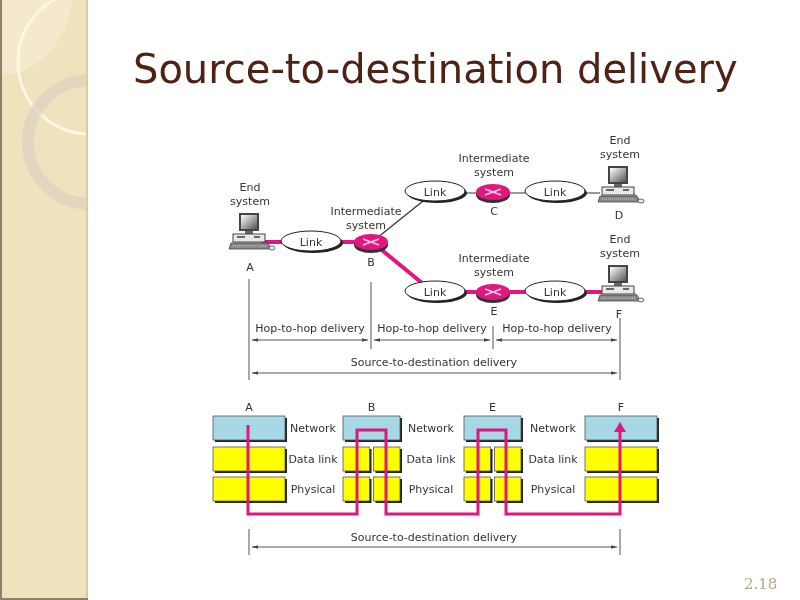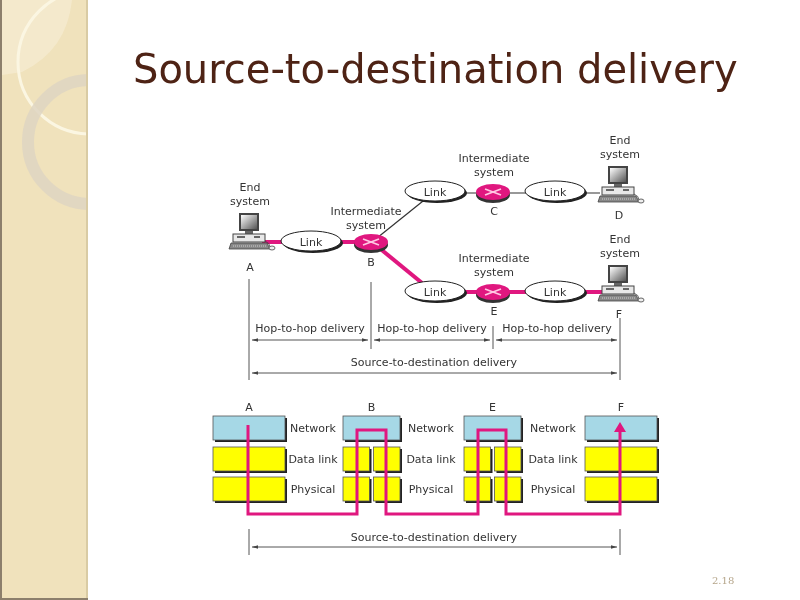--- a/index.html
+++ b/index.html
@@ -24,22 +24,22 @@
     }
     .sidebar svg { position: absolute; left: 0; top: 0; }
     .title {
       position: absolute; left: 133px; top: 46px;
       font-family: "DejaVu Sans", sans-serif;
       font-size: 40px; color: #4e2315; letter-spacing: 0px;
       white-space: nowrap;
       font-weight: normal;
     }
     .slide-number {
-      position: absolute; left: 712px; top: 575px;
-      font-family: "DejaVu Serif", serif; font-size: 10px; color: #b5a58a;
+      position: absolute; left: 744px; top: 575px;
+      font-family: "DejaVu Serif", serif; font-size: 15px; color: #b5a58a;
     }
     #diagram { position: absolute; left: 0; top: 0; }
     #diagram text { font-family: "DejaVu Sans", sans-serif; fill: #333; }
   </style>
 </head>
 <body>
 
 <div class="sidebar">
   <svg width="88" height="600">
     <path d="M0,0 L70,0 Q65,50 20,72 L0,75 Z" fill="#f5ebcf" opacity="0.8"></path>

